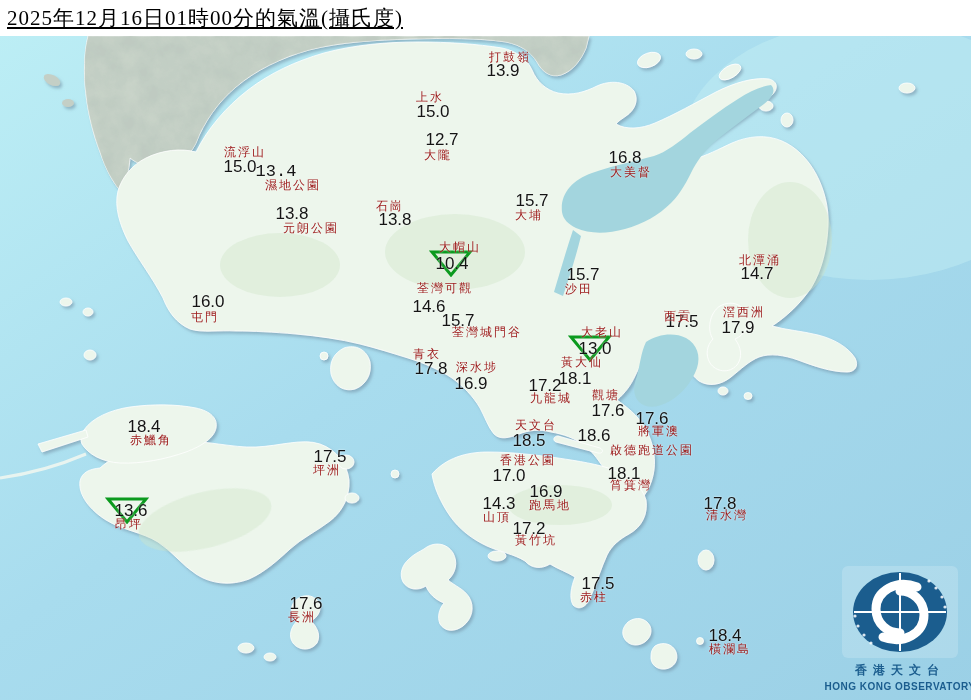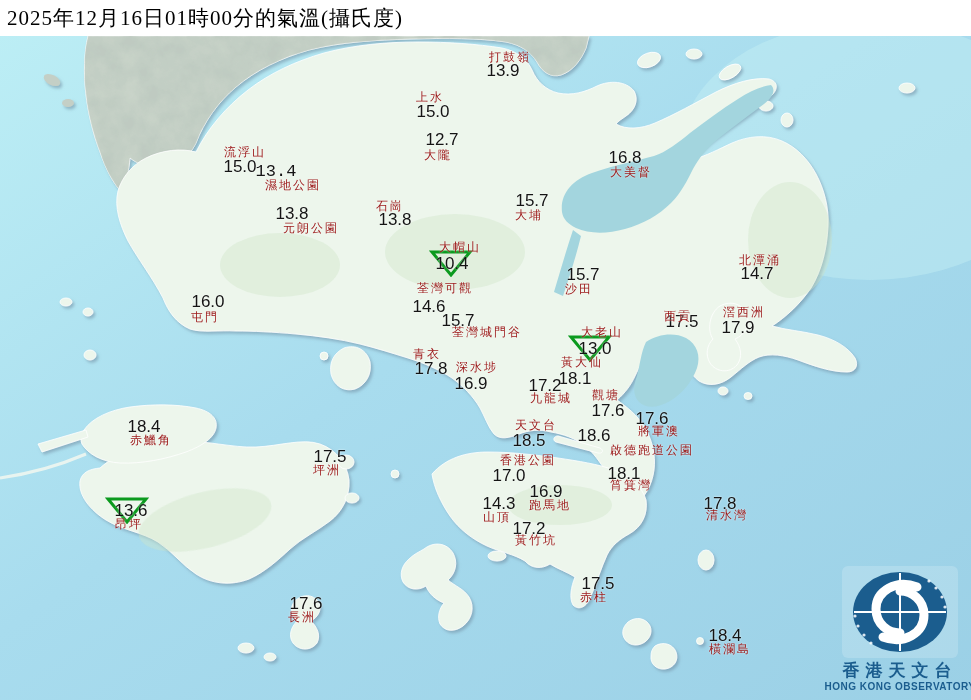--- a/index.html
+++ b/index.html
@@ -4,21 +4,21 @@
 <style>
   html,body{margin:0;padding:0;background:#dde;}
   .screen{
     position:relative;width:971px;height:700px;overflow:hidden;
     background:#fff;
     font-family:"Liberation Serif","DejaVu Serif",serif;
   }
   .map-svg{position:absolute;left:0;top:0;width:971px;height:700px;}
   .titlebar{
     position:absolute;left:0;top:0;width:971px;height:36px;
-    background:var(--c-titlebg,#fff);display:flex;align-items:center;
+    background:var(--c-titlebg,#fff);display:flex;align-items:center;text-decoration:underline;
   }
   .titlebar .title{
     margin-left:7px;font-size:21px;color:var(--c-title,#000);
     letter-spacing:1px;white-space:nowrap;
   }
   .labels{position:absolute;left:0;top:0;width:971px;height:700px;pointer-events:none;}
   .station{position:absolute;left:0;top:0;}
   .st-name{
     position:absolute;transform:translate(-50%,-50%);
     font-family:"Liberation Serif","DejaVu Serif",serif;
@@ -30,23 +30,23 @@
     font-family:"Liberation Sans","DejaVu Sans",sans-serif;
     font-size:17px;color:var(--c-value,#111);white-space:nowrap;
     text-shadow:0 0 2px rgba(255,255,255,.85);
   }
   .st-marker{position:absolute;transform:translate(-50%,-50%);}
   .logo{
     position:absolute;left:826px;top:564px;width:148px;height:134px;
     display:flex;flex-direction:column;align-items:center;
   }
   .logo-cn{
-    font-size:17px;font-weight:bold;color:var(--c-logo,#1b5d8e);
+    font-size:12px;font-weight:bold;color:var(--c-logo,#1b5d8e);
     letter-spacing:6px;line-height:18px;margin-top:2px;white-space:nowrap;
-    font-family:Liberation Sans, sans-serif;
+    font-family:Liberation Mono, monospace;
   }
   .logo-en{
     font-size:10px;font-weight:bold;color:var(--c-logo,#1b5d8e);
     letter-spacing:.5px;line-height:13px;white-space:nowrap;
     font-family:"Liberation Sans","DejaVu Sans",sans-serif;
   }
 </style>
 </head>
 <body>
 

